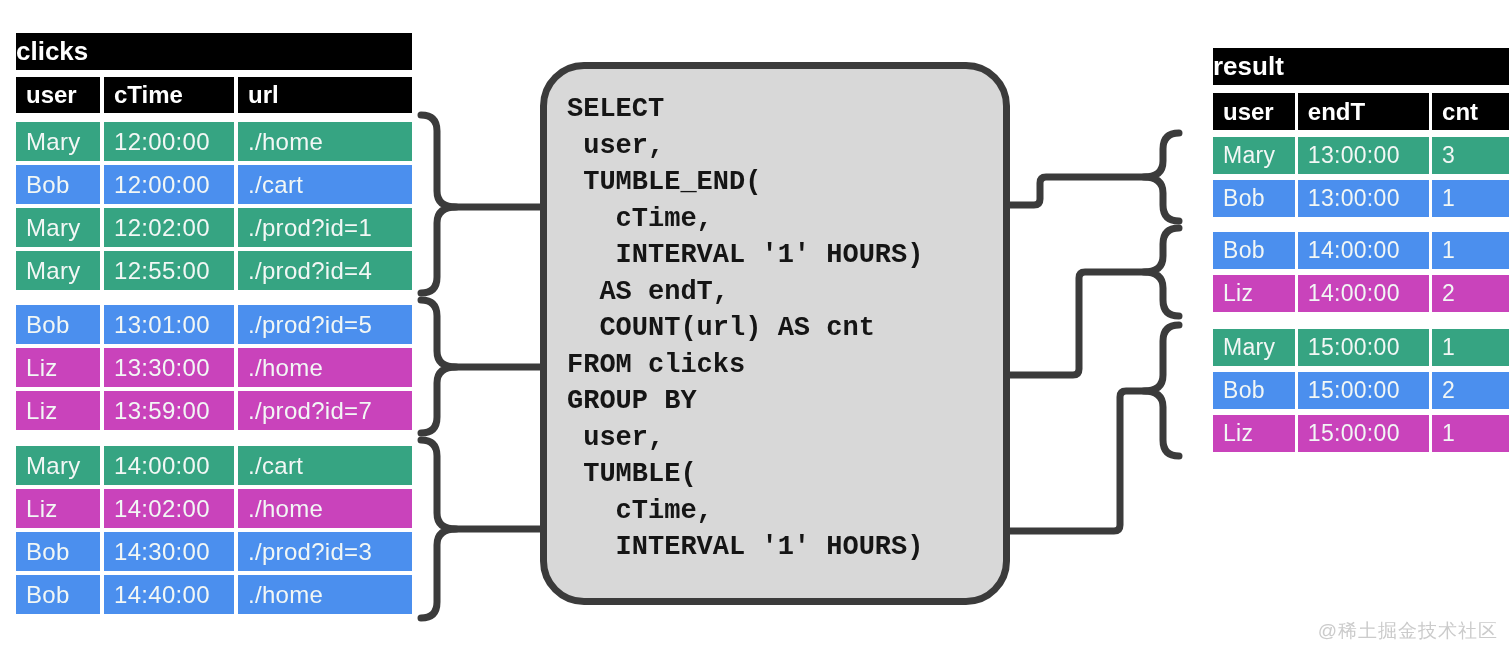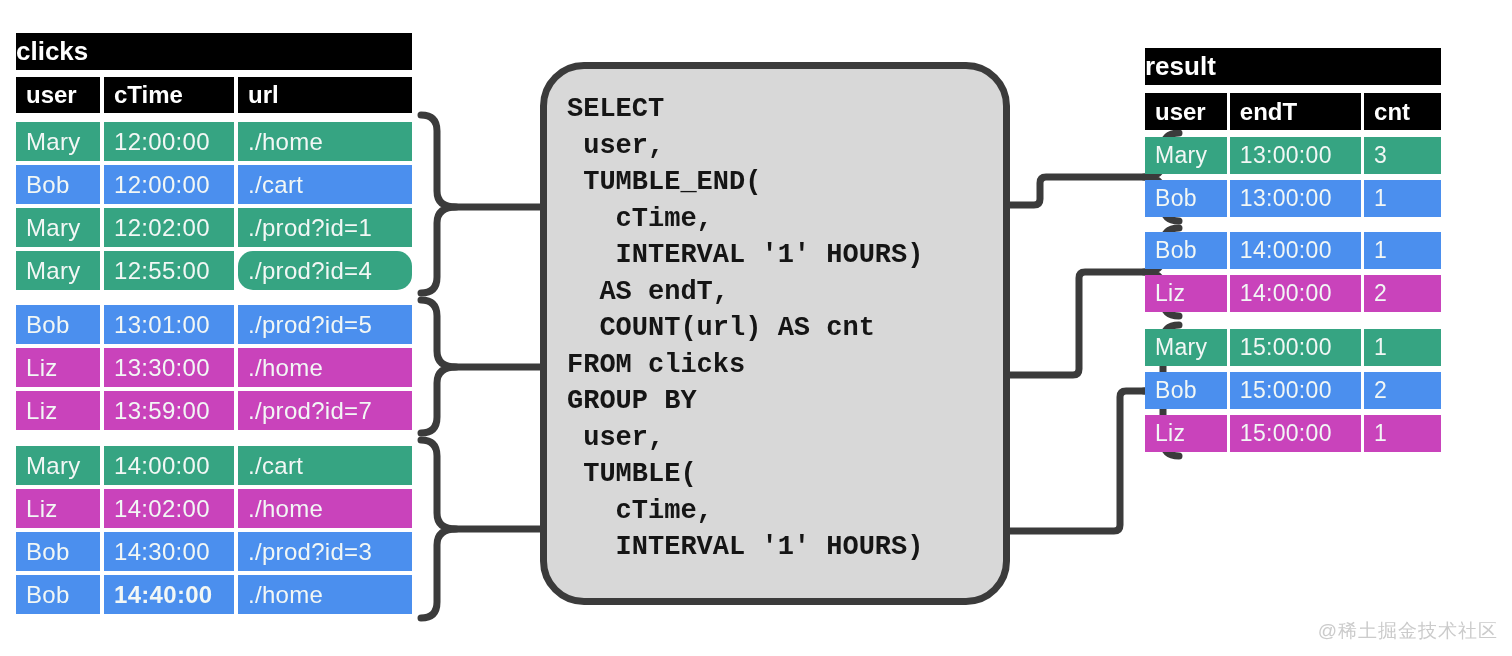--- a/index.html
+++ b/index.html
@@ -16,21 +16,21 @@
   .sqlbox { position:absolute; left:540px; top:62px; width:470px; height:543px;
             background:var(--box_fill); border:7px solid var(--line);
             border-radius:44px; z-index:1; }
   .sqlbox pre { font-family:"Liberation Mono", monospace; font-weight:bold;
                 font-size:27px; line-height:36.5px; color:#151515;
                 padding:22px 0 0 20px; white-space:pre; }
 
   
   .table { position:absolute; z-index:2; }
   .t-clicks { left:16px; top:33px; width:396px; }
-  .t-result { left:1145px; top:48px; width:296px; }
+  .t-result { left:1213px; top:48px; width:296px; }
 
   .ttitle { background:var(--header_bg); color:#fff; font-weight:bold;
             font-size:26px; text-align:left; height:37px; line-height:37px; }
   .thead { display:flex; gap:4px; }
   .t-clicks .thead { margin-top:7px; }
   .t-result .thead { margin-top:8px; gap:3px; }
   .thcell { background:var(--header_bg); color:#fff; font-weight:bold;
             font-size:24px; display:flex; align-items:center;
             padding-left:10px; }
   .t-clicks .thcell { height:36px; }
@@ -123,21 +123,21 @@
             <div class="tcell cw-l" style="background: var(--blue);">./cart</div>
           </div>
           <div class="trow">
             <div class="tcell cw-u" style="background: var(--green);">Mary</div>
             <div class="tcell cw-t" style="background: var(--green);">12:02:00</div>
             <div class="tcell cw-l" style="background: var(--green);">./prod?id=1</div>
           </div>
           <div class="trow">
             <div class="tcell cw-u" style="background: var(--green);">Mary</div>
             <div class="tcell cw-t" style="background: var(--green);">12:55:00</div>
-            <div class="tcell cw-l" style="background: var(--green); border-radius: 15px;">./prod?id=4</div>
+            <div class="tcell cw-l" style="background: var(--green);">./prod?id=4</div>
           </div>
         </div>
         <div class="tgroup">
           <div class="trow">
             <div class="tcell cw-u" style="background: var(--blue);">Bob</div>
             <div class="tcell cw-t" style="background: var(--blue);">13:01:00</div>
             <div class="tcell cw-l" style="background: var(--blue);">./prod?id=5</div>
           </div>
           <div class="trow">
             <div class="tcell cw-u" style="background: var(--magenta);">Liz</div>
@@ -161,21 +161,21 @@
             <div class="tcell cw-t" style="background: var(--magenta);">14:02:00</div>
             <div class="tcell cw-l" style="background: var(--magenta);">./home</div>
           </div>
           <div class="trow">
             <div class="tcell cw-u" style="background: var(--blue);">Bob</div>
             <div class="tcell cw-t" style="background: var(--blue);">14:30:00</div>
             <div class="tcell cw-l" style="background: var(--blue);">./prod?id=3</div>
           </div>
           <div class="trow">
             <div class="tcell cw-u" style="background: var(--blue);">Bob</div>
-            <div class="tcell cw-t" style="background: var(--blue); font-weight: bold;">14:40:00</div>
+            <div class="tcell cw-t" style="background: var(--blue);">14:40:00</div>
             <div class="tcell cw-l" style="background: var(--blue);">./home</div>
           </div>
         </div>
       </div>
   </div>
 
   <div class="table t-result">
     <div class="ttitle">result</div>
     <div class="thead">
       <div class="thcell cw-u2">user</div>

